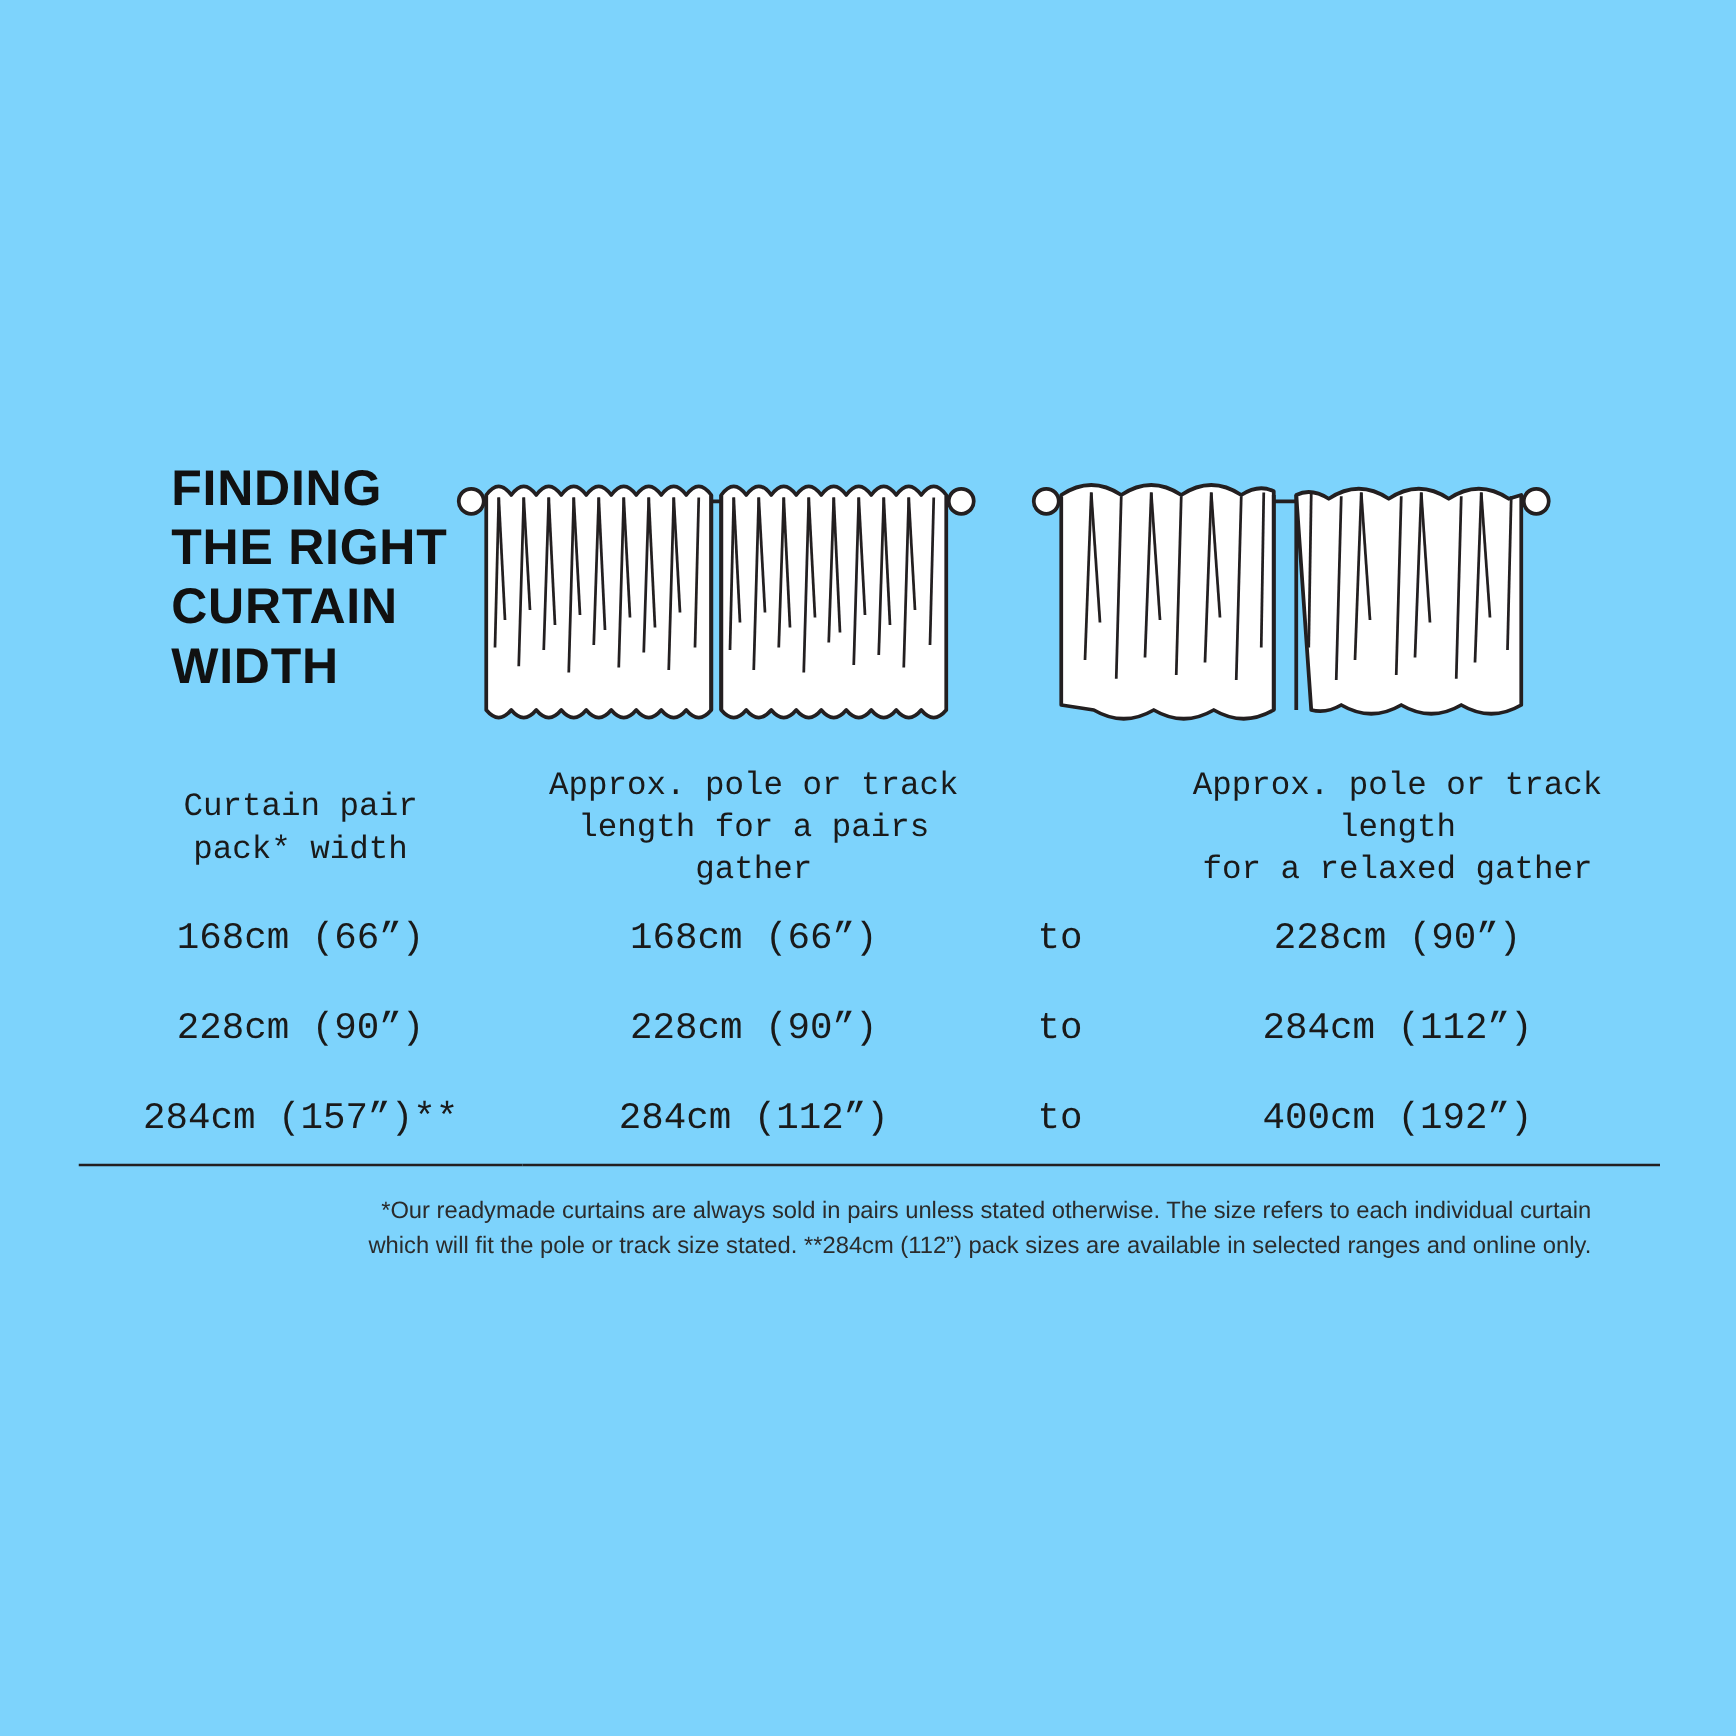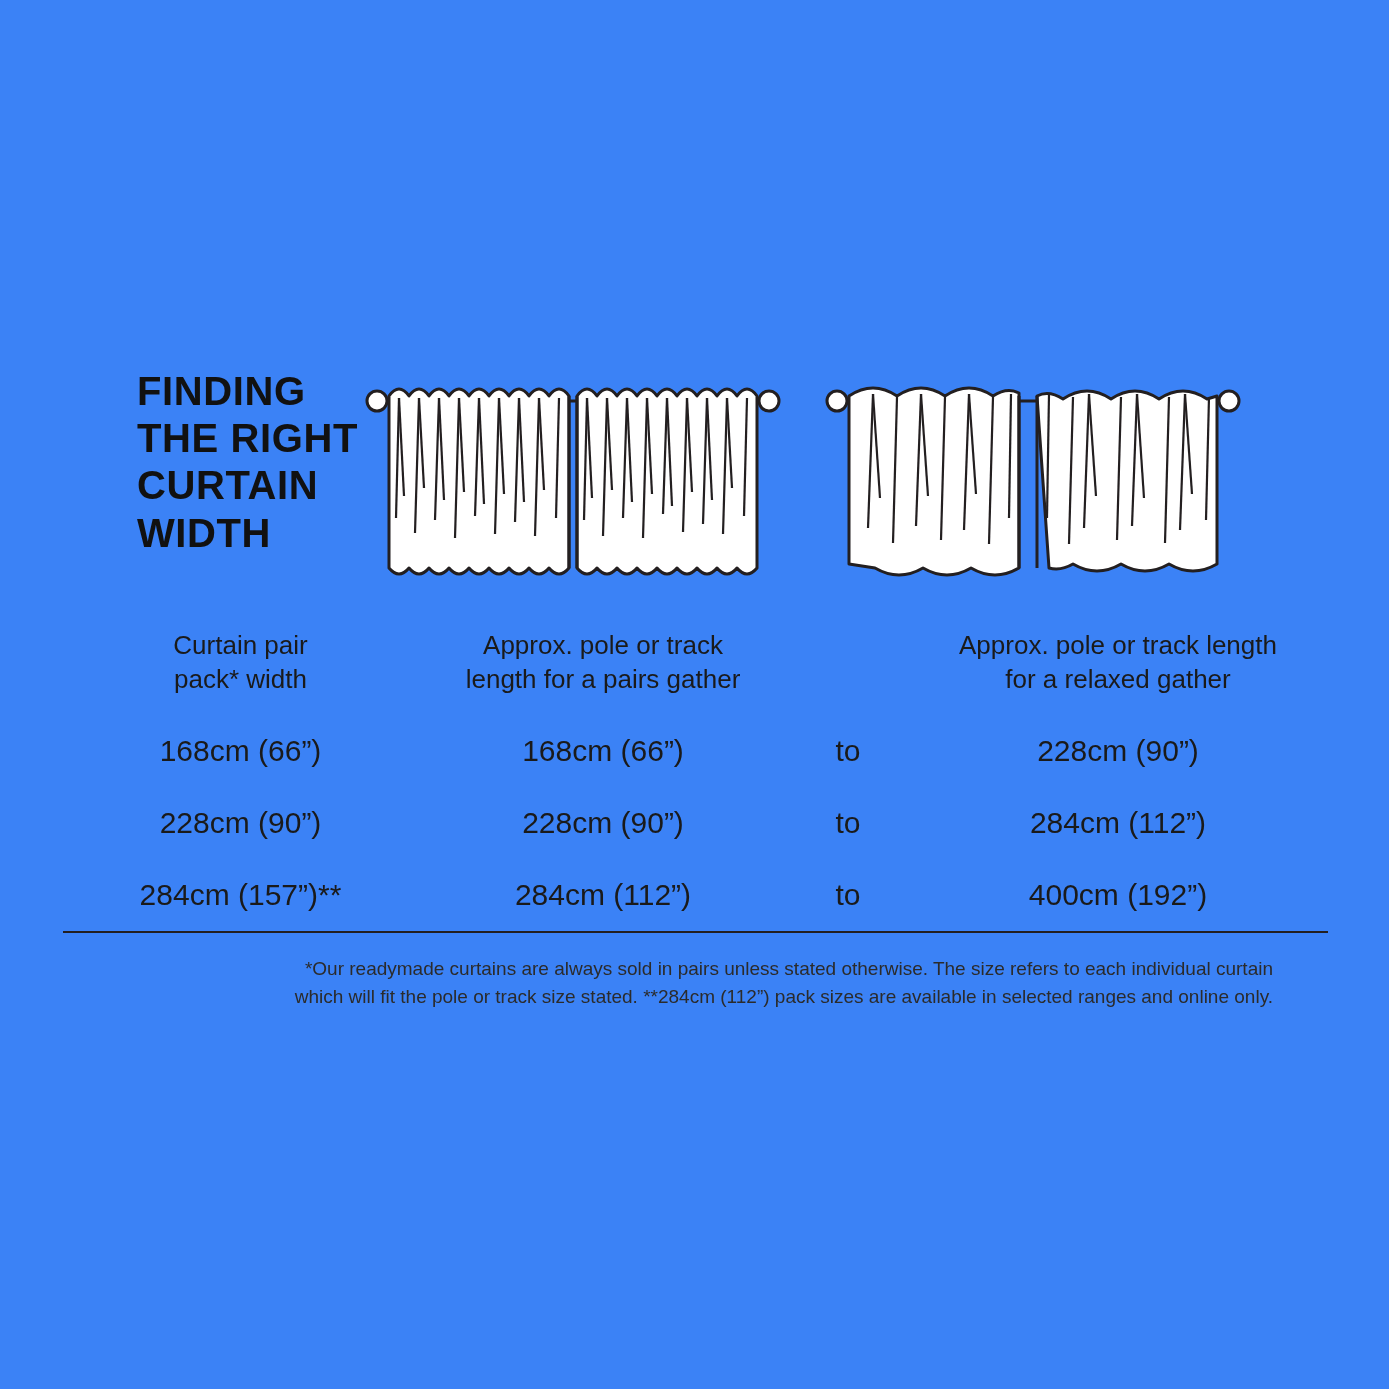--- a/index.html
+++ b/index.html
@@ -11,21 +11,21 @@
     width: 1389px;
     height: 1389px;
     font-family: "Liberation Sans", sans-serif;
     color: #1a1a1a;
     overflow: hidden;
   }
   .page {
     position: relative;
     width: 1389px;
     height: 1389px;
-    background: #3b82f6;
+    background: #7dd3fc;
   }
   .content {
     position: absolute;
     left: 63px;
     top: 360px;
     width: 1265px;
   }
   
   .header-row {
     display: flex;
@@ -50,20 +50,21 @@
     justify-content: flex-start;
     align-items: flex-start;
     gap: 40px;
     padding-top: 8px;
   }
   
   table.size-table {
     border-collapse: collapse;
     width: 1265px;
     table-layout: fixed;
+    font-family: Liberation Mono, monospace;
   }
   table.size-table th,
   table.size-table td {
     border: 0;
     padding: 0;
     text-align: center;
     vertical-align: middle;
     font-weight: normal;
     color: #1a1a1a;
   }

